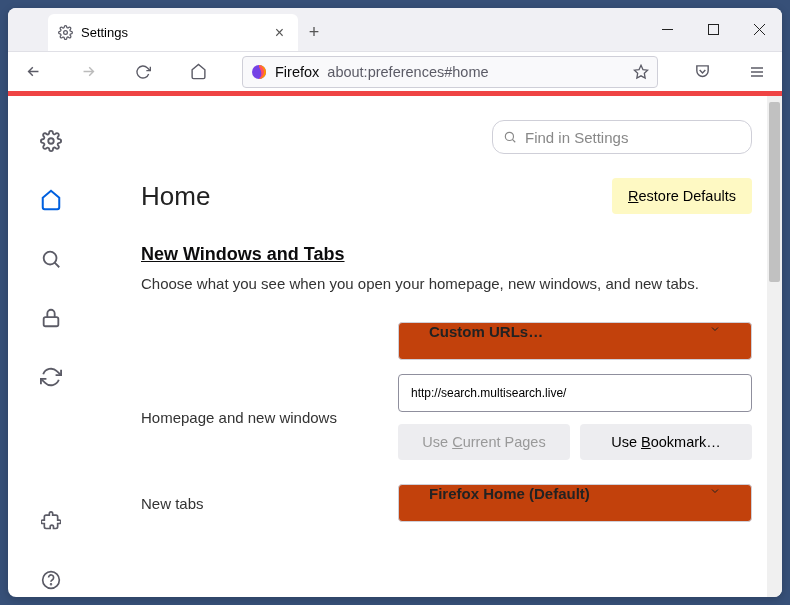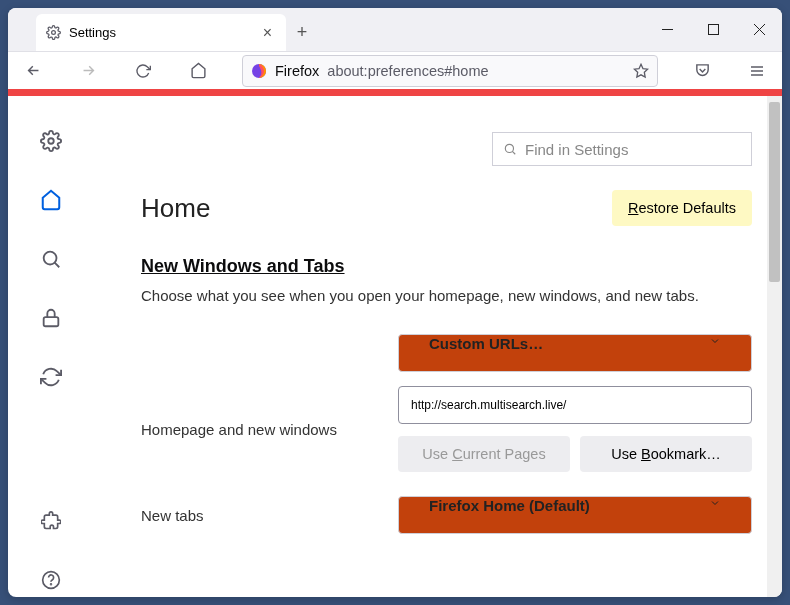--- a/index.html
+++ b/index.html
@@ -1,43 +1,43 @@
 <!DOCTYPE html>
 <html><head>
 <meta charset="utf-8">
 <style>
   * { box-sizing: border-box; margin: 0; padding: 0; font-family: "Segoe UI", Arial, sans-serif; }
   body { width: 790px; height: 605px; background: #375078; overflow: hidden; }
   .window { position: absolute; left: 8px; top: 8px; width: 774px; height: 589px; background: #fff; border-radius: 8px; overflow: hidden; box-shadow: 0 2px 8px rgba(0,0,0,0.2); }
 
   .titlebar { height: 44px; display: flex; align-items: stretch; background: #f0f0f4; border-bottom: 1px solid #e0e0e6; }
-  .tab { margin: 6px 0 0 28px; width: 250px; background: #fff; border-radius: 6px 6px 0 0; display: flex; align-items: center; padding: 0 10px; gap: 8px; font-size: 13px; }
+  .tab { margin: 6px 0 0 40px; width: 250px; background: #fff; border-radius: 6px 6px 0 0; display: flex; align-items: center; padding: 0 10px; gap: 8px; font-size: 13px; }
   .tab .close { margin-left: auto; font-size: 16px; color: #555; padding: 0 4px; cursor: pointer; }
   .newtab { display: flex; align-items: center; justify-content: center; width: 32px; font-size: 18px; color: #555; cursor: pointer; margin-top: 6px; }
   .winbtns { margin-left: auto; display: flex; }
   .winbtn { width: 46px; display: flex; align-items: center; justify-content: center; cursor: pointer; }
 
-  .toolbar { height: 44px; display: flex; align-items: center; padding: 0 8px; gap: 21px; border-bottom: 7px solid #ef4444; }
+  .toolbar { height: 44px; display: flex; align-items: center; padding: 0 8px; gap: 21px; border-bottom: 5px solid #ef4444; }
   .tbtn { width: 34px; height: 32px; display: flex; align-items: center; justify-content: center; cursor: pointer; border-radius: 4px; color: #5b5b66; }
   .tbtn.dis { color: #bbb; cursor: default; }
   .urlbar { flex: 1; height: 32px; margin: 0 6px; border: 1px solid #cfcfd8; border-radius: 4px; display: flex; align-items: center; padding: 0 8px; gap: 8px; background: #f9f9fb; font-size: 14.5px; }
   .urlbar .fxicon { width: 16px; height: 16px; }
   .urlbar .prefix { color: #0c0c0d; }
   .urlbar .path { color: #5b5b66; }
   .urlbar .star { margin-left: auto; color: #5b5b66; }
 
   .content { position: relative; height: calc(100% - 88px); display: flex; }
   .sidebar { width: 85px; display: flex; flex-direction: column; align-items: center; padding-top: 28px; gap: 25px; }
   .sbtn { width: 34px; height: 34px; display: flex; align-items: center; justify-content: center; cursor: pointer; color: #5b5b66; }
   .sbtn.active { color: #0060df; }
   .sidebar .spacer { flex: 1; }
 
   .main { flex: 1; padding: 24px 30px 0 48px; overflow: hidden; }
   .search-wrap { display: flex; justify-content: flex-end; }
-  .search-box { width: 260px; height: 34px; border: 1px solid #cfcfd8; border-radius: 0; display: flex; align-items: center; padding: 0 10px; gap: 8px; color: #888; font-size: 15px; margin-top: 12px; }
+  .search-box { width: 260px; height: 34px; border: 1px solid #cfcfd8; border-radius: 12px; display: flex; align-items: center; padding: 0 10px; gap: 8px; color: #888; font-size: 15px; }
   .title-row { display: flex; align-items: center; margin-top: 24px; }
   .page-title { font-size: 26px; font-weight: 400; color: #222; }
   .restore { margin-left: auto; height: 36px; padding: 0 16px; background: #fef9c3; border: none; border-radius: 4px; font-size: 14.5px; cursor: pointer; }
   .section-h { margin-top: 30px; font-size: 18px; font-weight: 600; color: #0c0c0d; text-decoration: underline; }
   .section-d { margin-top: 10px; font-size: 15px; color: #333; }
 
   .select { width: 354px; height: 38px; border: 1px solid #cfcfd8; border-radius: 4px; background: #c2410c; display: flex; align-items: flex-start; padding: 0 30px; font-size: 15px; font-weight: 600; color: #222; cursor: pointer; }
   .select .chev { margin-left: auto; }
   .row { display: flex; align-items: center; margin-top: 14px; }
   .row-label { font-size: 15px; color: #333; width: 250px; }

